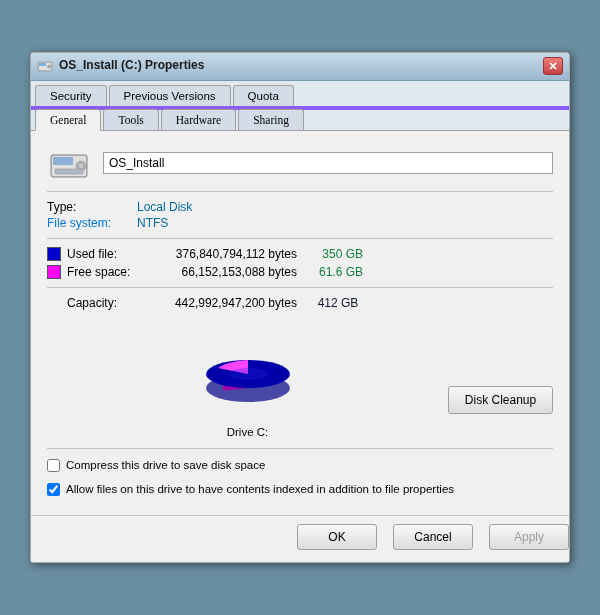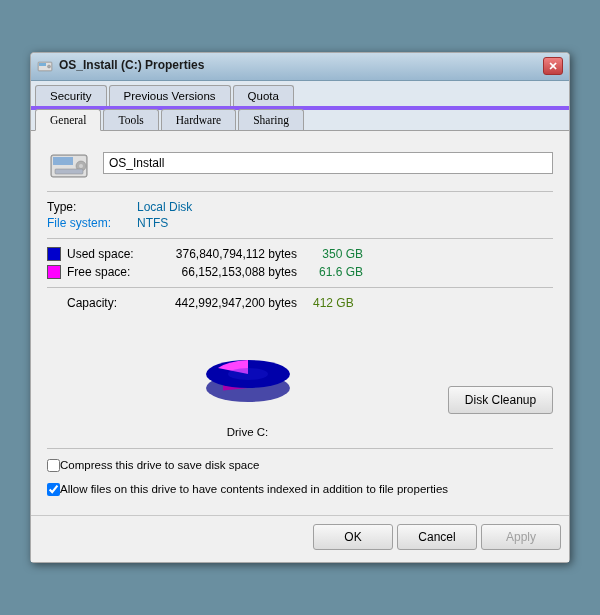--- a/index.html
+++ b/index.html
@@ -203,23 +203,23 @@
       width: 80px;
     }
 
     .cap-bytes {
       width: 150px;
       text-align: right;
       margin-right: 16px;
     }
 
     .cap-gb {
-      color: #4d7c0f;
+      color: #0f172a;
       width: 50px;
-      text-align: left;
+      text-align: center;
     }
 
     .pie-cleanup-row {
       display: flex;
       align-items: flex-end;
       margin-top: 10px;
       margin-bottom: 6px;
     }
 
     .pie-section {
@@ -251,37 +251,38 @@
     .checkbox-section {
       margin-top: 10px;
       padding-top: 8px;
       border-top: 1px solid #c0c0c0;
     }
 
     .checkbox-row {
       display: flex;
       align-items: flex-start;
       margin-bottom: 8px;
+      gap: 6px;
     }
 
     .checkbox-row input[type=checkbox] {
       margin-top: 2px;
       flex-shrink: 0;
     }
 
     .checkbox-label {
       font-size: 11.5px;
       line-height: 1.4;
     }
 
     .dialog-buttons {
       display: flex;
       justify-content: flex-end;
-      gap: 4px;
-      padding: 8px 8px 12px 16px;
+      gap: 16px;
+      padding: 8px 0 12px 16px;
       background: #f0f0f0;
       border-top: 1px solid #c8c8c8;
     }
 
     .dialog-btn {
       width: 80px;
       height: 26px;
       background: linear-gradient(to bottom, #f8f8f8, #dcdcdc);
       border: 1px solid #a0a0a0;
       border-radius: 3px;
@@ -363,21 +364,21 @@
 
     <div class="info-row">
       <span class="info-label blue">File system:</span>
       <span class="info-value">NTFS</span>
     </div>
 
     <div class="separator"></div>
 
     <div class="space-row">
       <div class="space-color-box" style="background:#0000cc;"></div>
-      <span class="space-label">Used space:</span>
+      <span class="space-label">Used file:</span>
       <span class="space-bytes">376,840,794,112 bytes</span>
       <span class="space-gb">350 GB</span>
     </div>
 
     <div class="space-row">
       <div class="space-color-box" style="background:#ff00ff;"></div>
       <span class="space-label">Free space:</span>
       <span class="space-bytes">66,152,153,088 bytes</span>
       <span class="space-gb">61.6 GB</span>
     </div>

